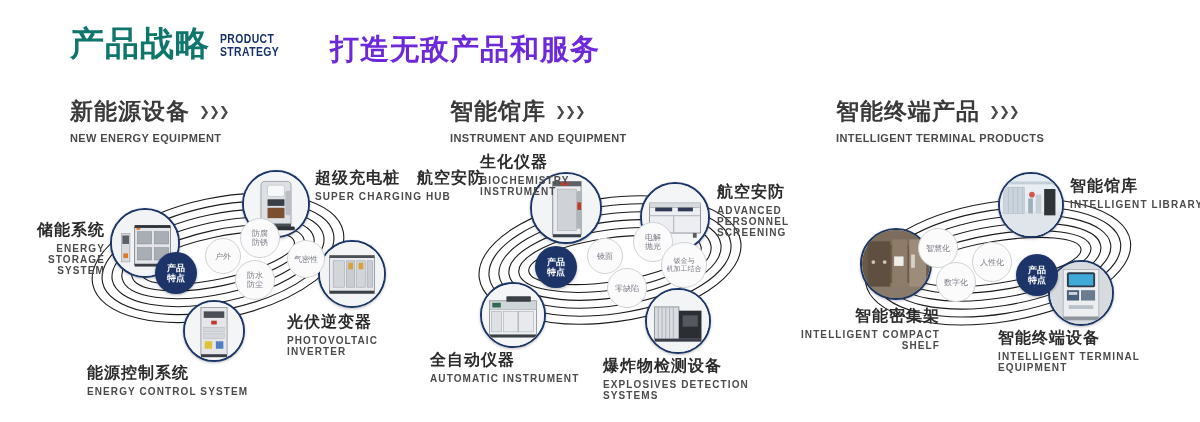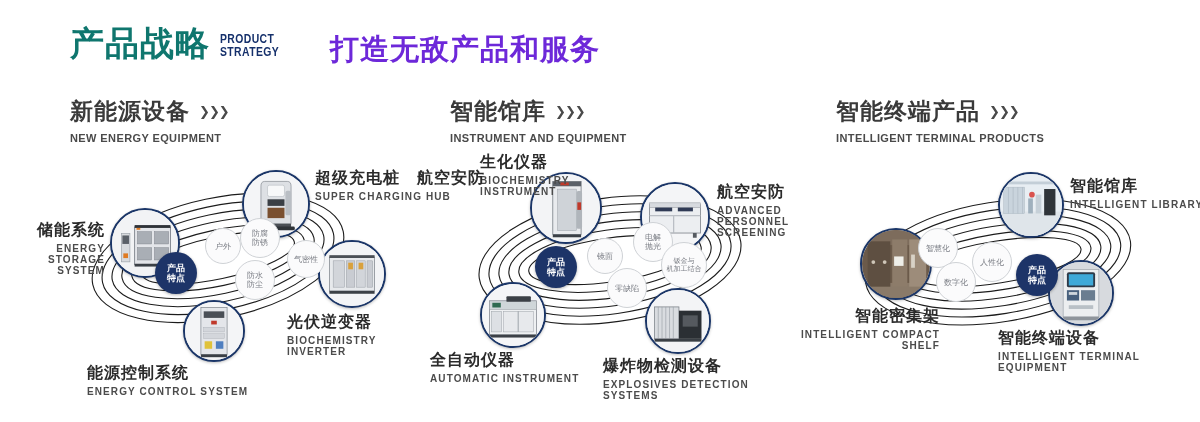--- a/index.html
+++ b/index.html
@@ -182,21 +182,21 @@
         <rect x="28" y="20" width="9" height="28" fill="#c9ccd2" stroke="#969ba2" stroke-width=".5"></rect>
         <rect x="39" y="20" width="9" height="28" fill="#d2d5da" stroke="#969ba2" stroke-width=".5"></rect>
         <rect x="50" y="20" width="6" height="28" fill="#c9ccd2" stroke="#969ba2" stroke-width=".5"></rect>
         <rect x="30" y="22" width="5" height="7" fill="#d9a13c"></rect>
         <rect x="41" y="22" width="5" height="7" fill="#d9a13c"></rect>
         <rect x="10" y="52" width="48" height="3" fill="#3c4147"></rect>
       </svg>
     </div>
     <div class="lbl ta-c" style="left:232px;top:152px;width:132px;">
       <div class="cn">光伏逆变器</div>
-      <div class="en">BIOCHEMISTRY INVERTER</div>
+      <div class="en">PHOTOVOLTAIC INVERTER</div>
     </div>
 
     <div class="node" style="left:128px;top:140px;width:62px;height:62px;">
       <svg class="art" viewBox="0 0 62 62">
         <rect x="0" y="0" width="62" height="62" fill="#f4f5f7"></rect>
         <rect x="17" y="6" width="28" height="50" fill="#e4e6ea" stroke="#82888f" stroke-width=".8"></rect>
         <rect x="20" y="10" width="22" height="7" fill="#4a4f56"></rect>
         <rect x="28" y="20" width="6" height="4" fill="#c0392b"></rect>
         <rect x="20" y="27" width="22" height="5" fill="#d3d6db" stroke="#a4a9b0" stroke-width=".4"></rect>
         <rect x="20" y="34" width="22" height="5" fill="#d3d6db" stroke="#a4a9b0" stroke-width=".4"></rect>
@@ -210,21 +210,21 @@
       <div class="en">ENERGY CONTROL SYSTEM</div>
     </div>
 
     <div class="core" style="left:100px;top:92px;width:42px;height:42px;">
       <div>
         <div>产品</div>
         <div>特点</div>
       </div>
     </div>
 
-    <div class="feat" style="left:150px;top:68px;width:36px;height:36px;text-align:right;">
+    <div class="feat" style="left:150px;top:78px;width:36px;height:36px;text-align:right;">
       <div>
         <div>户外</div>
       </div>
     </div>
     <div class="feat" style="left:185px;top:58px;width:40px;height:40px;">
       <div>
         <div>防腐</div>
         <div>防锈</div>
       </div>
     </div>

